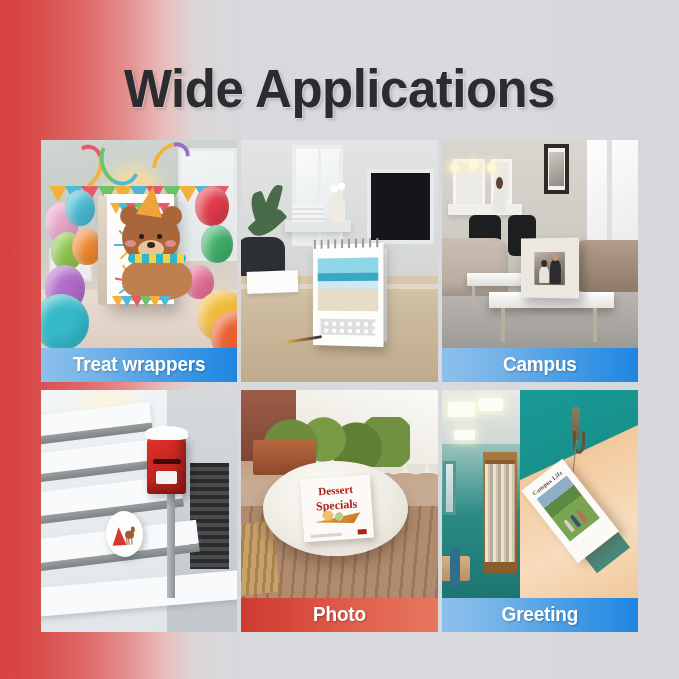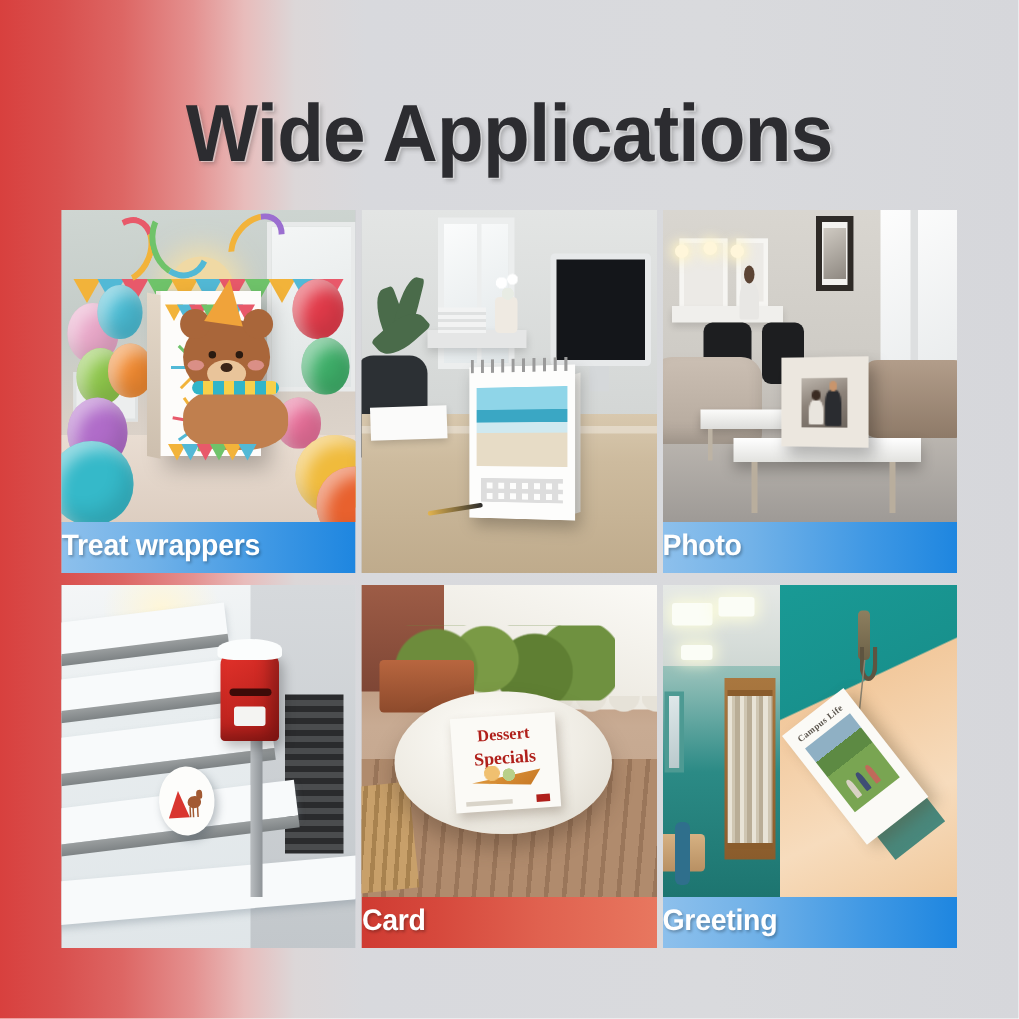--- a/index.html
+++ b/index.html
@@ -72,20 +72,21 @@
     position: relative;
     flex: 1 1 auto;
     overflow: hidden;
   }
 
   .label-bar {
     flex: 0 0 34px;
     height: 34px;
     display: flex;
     align-items: center;
+    justify-content: center;
     position: relative;
   }
   .label-bar.blue {
     background: linear-gradient(to right, #8dc0ec 0%, #72b2e8 30%, #3f98e4 70%, #1e86e0 100%);
   }
   .label-bar.red {
     background: linear-gradient(to right, #cf3b32 0%, #d6483c 25%, #e0614f 60%, #e8775f 100%);
   }
   .label-text {
     color: #ffffff;
@@ -532,21 +533,21 @@
           </div>
         <div class="frame">
           <div class="pic">
             <span class="cli"></span>
             <span class="sty"></span>
           </div>
         </div>
       </div>
     </div>
     <div class="label-bar blue">
-      <span class="label-text">Photo</span>
+      <span class="label-text">Campus</span>
     </div>
   </div>
 
   <div class="cell">
     <div class="photo">
       <div class="sc-snow">
         <div class="wall"></div>
         <div class="grate"></div>
         <div class="sun"></div>
         <div class="step" style="top:8%;width:62%;height:9%;transform:rotate(-7deg);">
@@ -597,21 +598,21 @@
             <div class="t2">Specials</div>
             <span class="pie"></span>
             <span class="pie2"></span>
             <span class="fl"></span>
             <span class="logo"></span>
           </div>
         </div>
       </div>
     </div>
     <div class="label-bar red">
-      <span class="label-text">Card</span>
+      <span class="label-text">Photo</span>
     </div>
   </div>
 
   <div class="cell">
     <div class="photo">
       <div class="sc-lib">
         <div class="left">
           <div class="ceil"></div>
           <span class="tile" style="left:8%;top:6%;width:34%;height:7%;"></span>
           <span class="tile" style="left:48%;top:4%;width:30%;height:6%;"></span>

